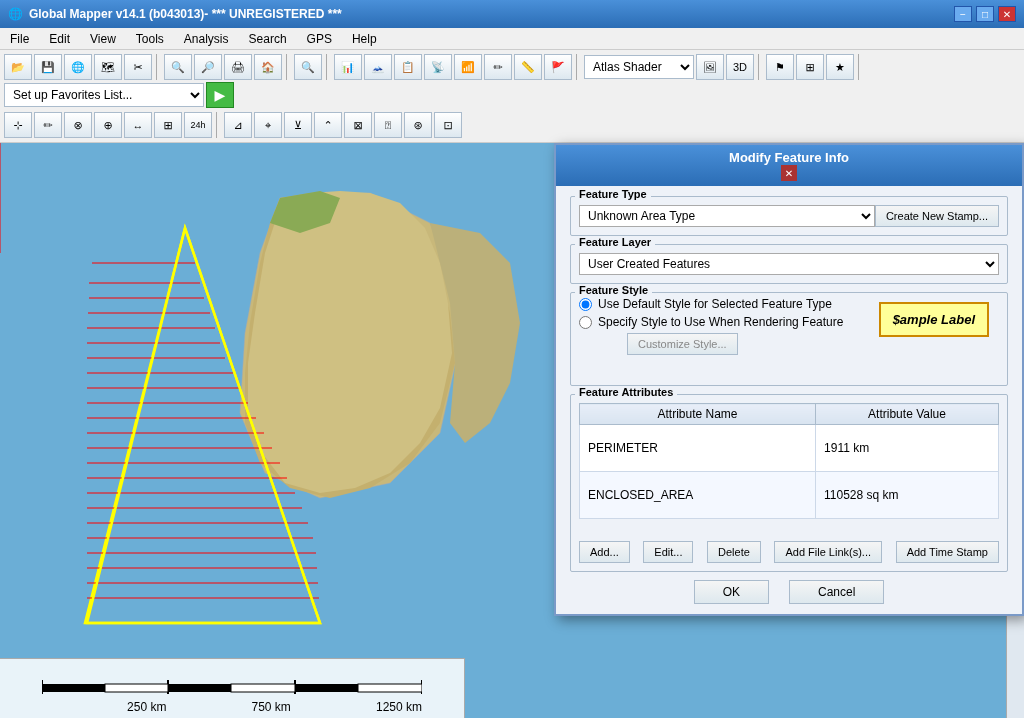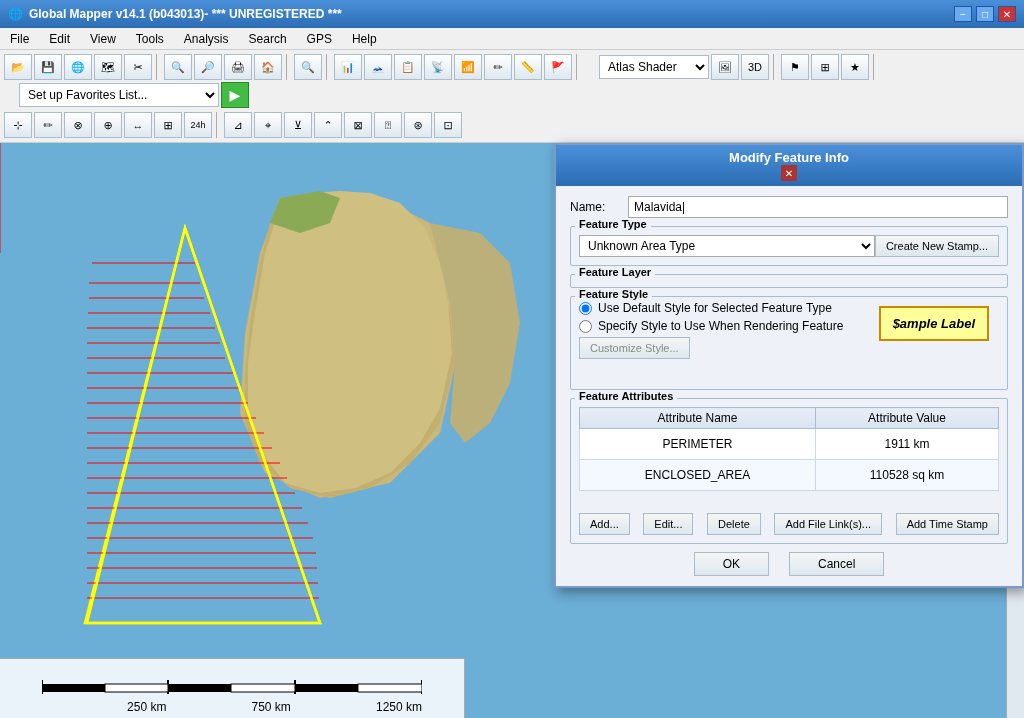--- a/index.html
+++ b/index.html
@@ -52,21 +52,20 @@
       display: flex; align-items: center; justify-content: center;
       font-size: 11px;
     }
     .tb-separator { width: 4px; height: 26px; border-left: 1px solid #aaa; margin: 0 2px; }
     .tb-select {
       background: white;
       border: 1px solid #aabbcc;
       padding: 2px 4px;
       font-size: 12px;
       height: 24px;
-      margin-left: 15px;
     }
     .tb-green-btn {
       background: #44bb44;
       border: 1px solid #228822;
       color: white;
       width: 28px; height: 26px;
       cursor: pointer;
       font-size: 14px;
       display: flex; align-items: center; justify-content: center;
     }
@@ -183,23 +182,23 @@
     .attr-table { width: 100%; border-collapse: collapse; font-size: 12px; }
     .attr-table th {
       background: linear-gradient(to bottom, #e8eef8, #d8e4f0);
       border: 1px solid #aabbcc;
       padding: 3px 8px;
       text-align: center;
       font-weight: normal;
     }
     .attr-table td {
       border: 1px solid #ccd8e8;
-      padding: 8px 8px;
+      padding: 16px 8px;
       background: white;
-      text-align: center;
+      text-align: left;
     }
     .attr-table tr:nth-child(even) td { background: #f4f8ff; }
     .btn-row { display: flex; justify-content: space-between; margin-top: 22px; gap: 4px; }
     .btn-ok-cancel { display: flex; justify-content: center; gap: 20px; margin-top: 8px; }
     .ok-btn {
       background: linear-gradient(to bottom, #f5f5f5, #dde8ee);
       border: 1px solid #aabbcc;
       padding: 4px 28px;
       font-size: 12px;
       cursor: pointer;
@@ -369,51 +368,52 @@
     <button style="width:18px;height:18px;background:#d0d8e8;border:1px solid #aabbcc;cursor:pointer;font-size:9px;">▲</button>
   </div>
 
   <div class="dialog">
     <div class="dialog-title">
       <span>Modify Feature Info</span>
       <button class="dialog-title-close">✕</button>
     </div>
     <div class="dialog-body">
 
-      <div class="field-row">
-        <span class="field-label">Name:</span>
-        <input class="field-input" type="text" value="Malavida|" style="">
-      </div>
 
       <div class="group-box">
         <span class="group-label">Feature Type</span>
         <div class="group-content select-row">
           <select class="dialog-select">
             <option>Unknown Area Type</option>
           </select>
           <button class="dialog-btn">Create New Stamp...</button>
         </div>
       </div>
 
       <div class="group-box">
         <span class="group-label">Feature Layer</span>
+        <div class="group-content select-row">
+          <select class="dialog-select">
+            <option>User Created Features</option>
+          </select>
+        </div>
       </div>
 
       <div class="group-box">
         <span class="group-label">Feature Style</span>
         <div class="feature-style-content">
           <div class="radio-row">
             <input type="radio" name="style-radio" checked="" style="">
             <span>Use Default Style for Selected Feature Type</span>
           </div>
           <div class="radio-row">
             <input type="radio" name="style-radio" style="">
             <span>Specify Style to Use When Rendering Feature</span>
           </div>
-          <div style="margin-top:4px; display:flex; align-items:flex-end; gap:10px;">
+          <div style="margin-top:4px; display:flex; align-items:flex-end; gap:10px;margin-left:48px;">
             <button class="customize-btn">Customize Style...</button>
           </div>
 
           <div style="position:absolute;right:10px;top:5px;background:#ffff99;border:2px solid #cc8800;padding:8px 12px;font-size:13px;font-style:italic;font-weight:bold;">
             <span>$ample Label</span>
           </div>
         </div>
       </div>
 
       <div class="group-box">

